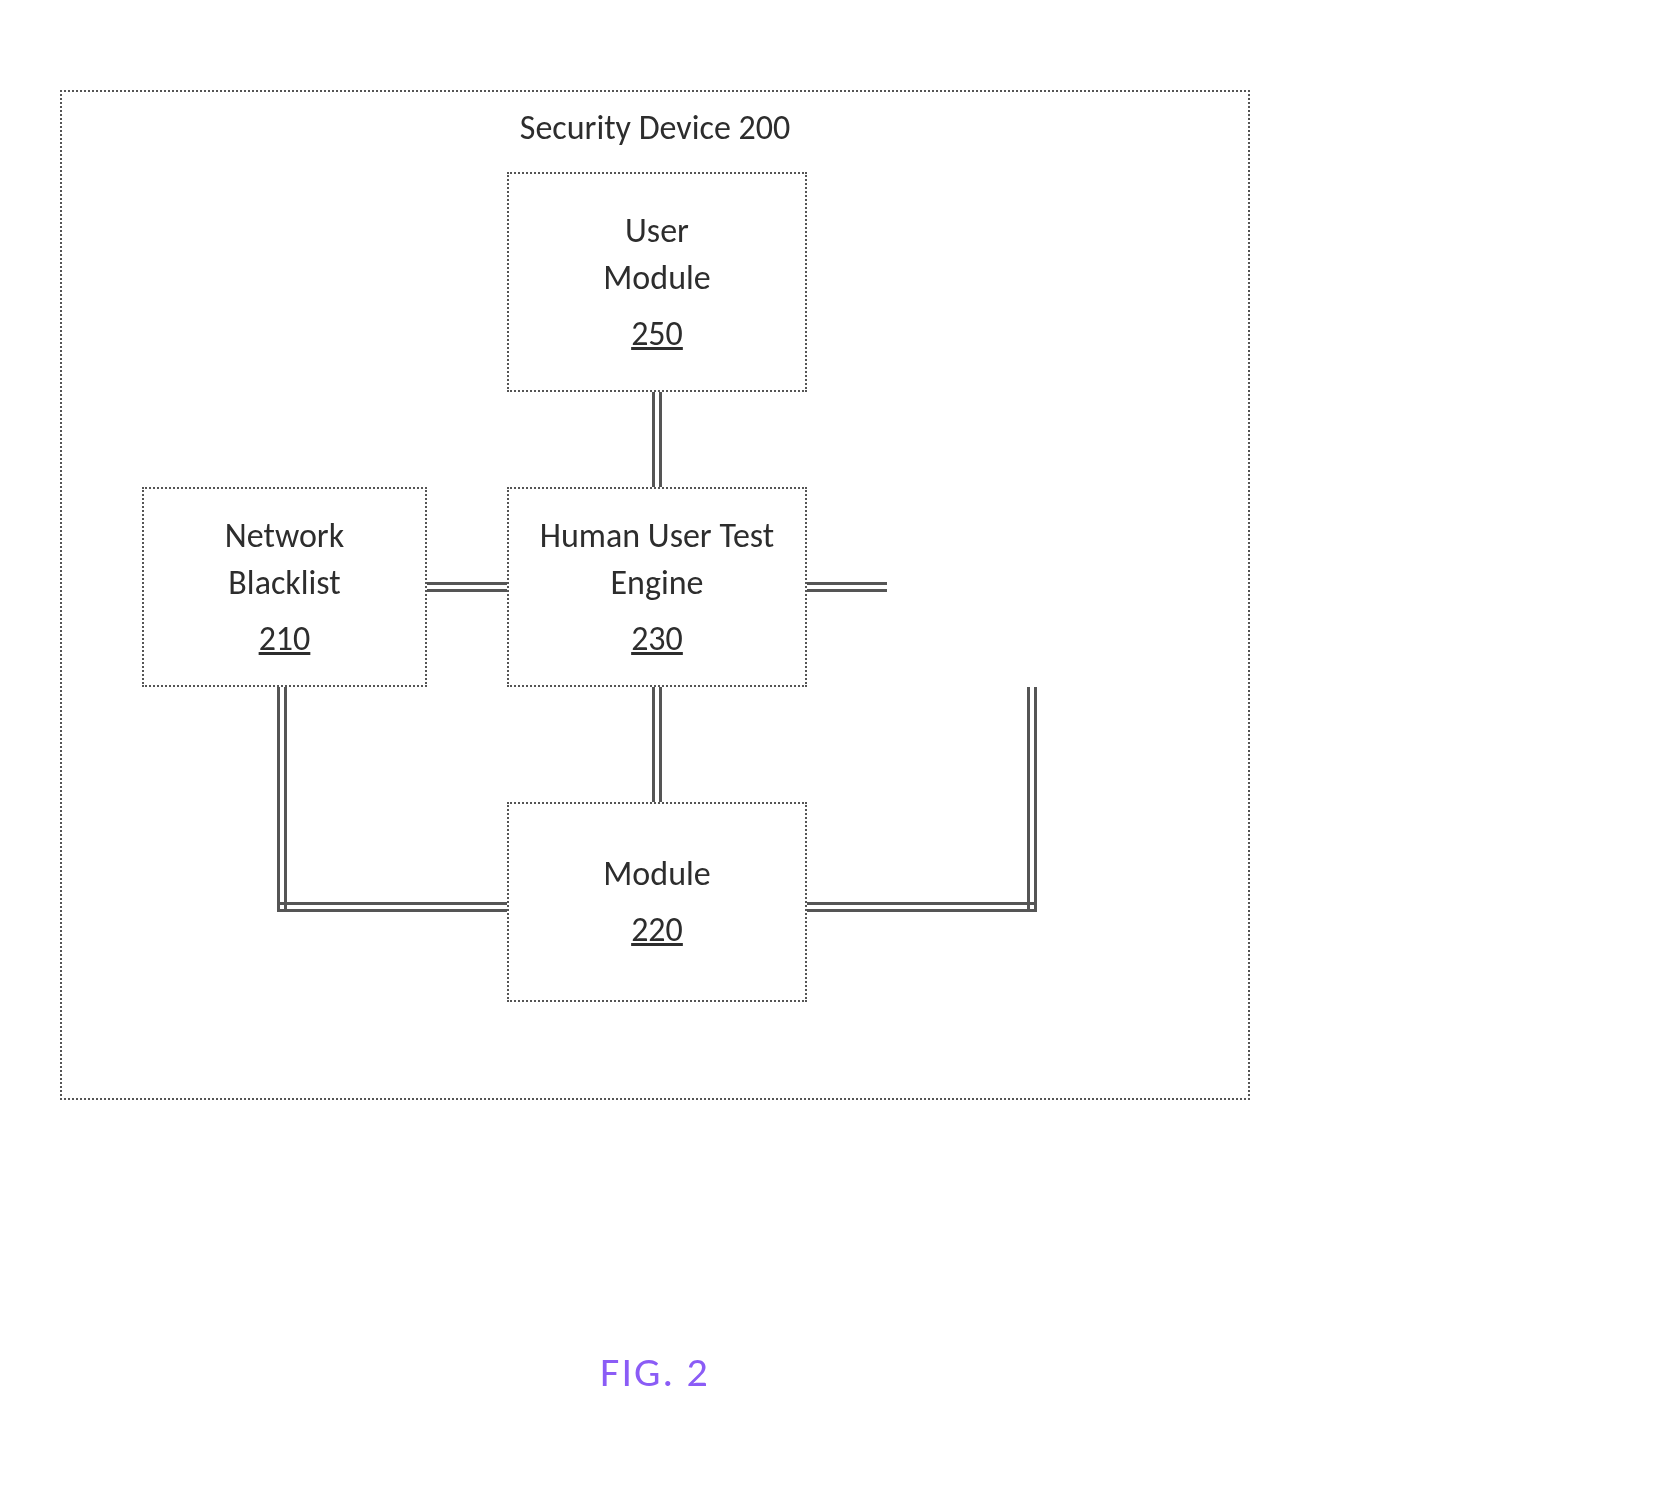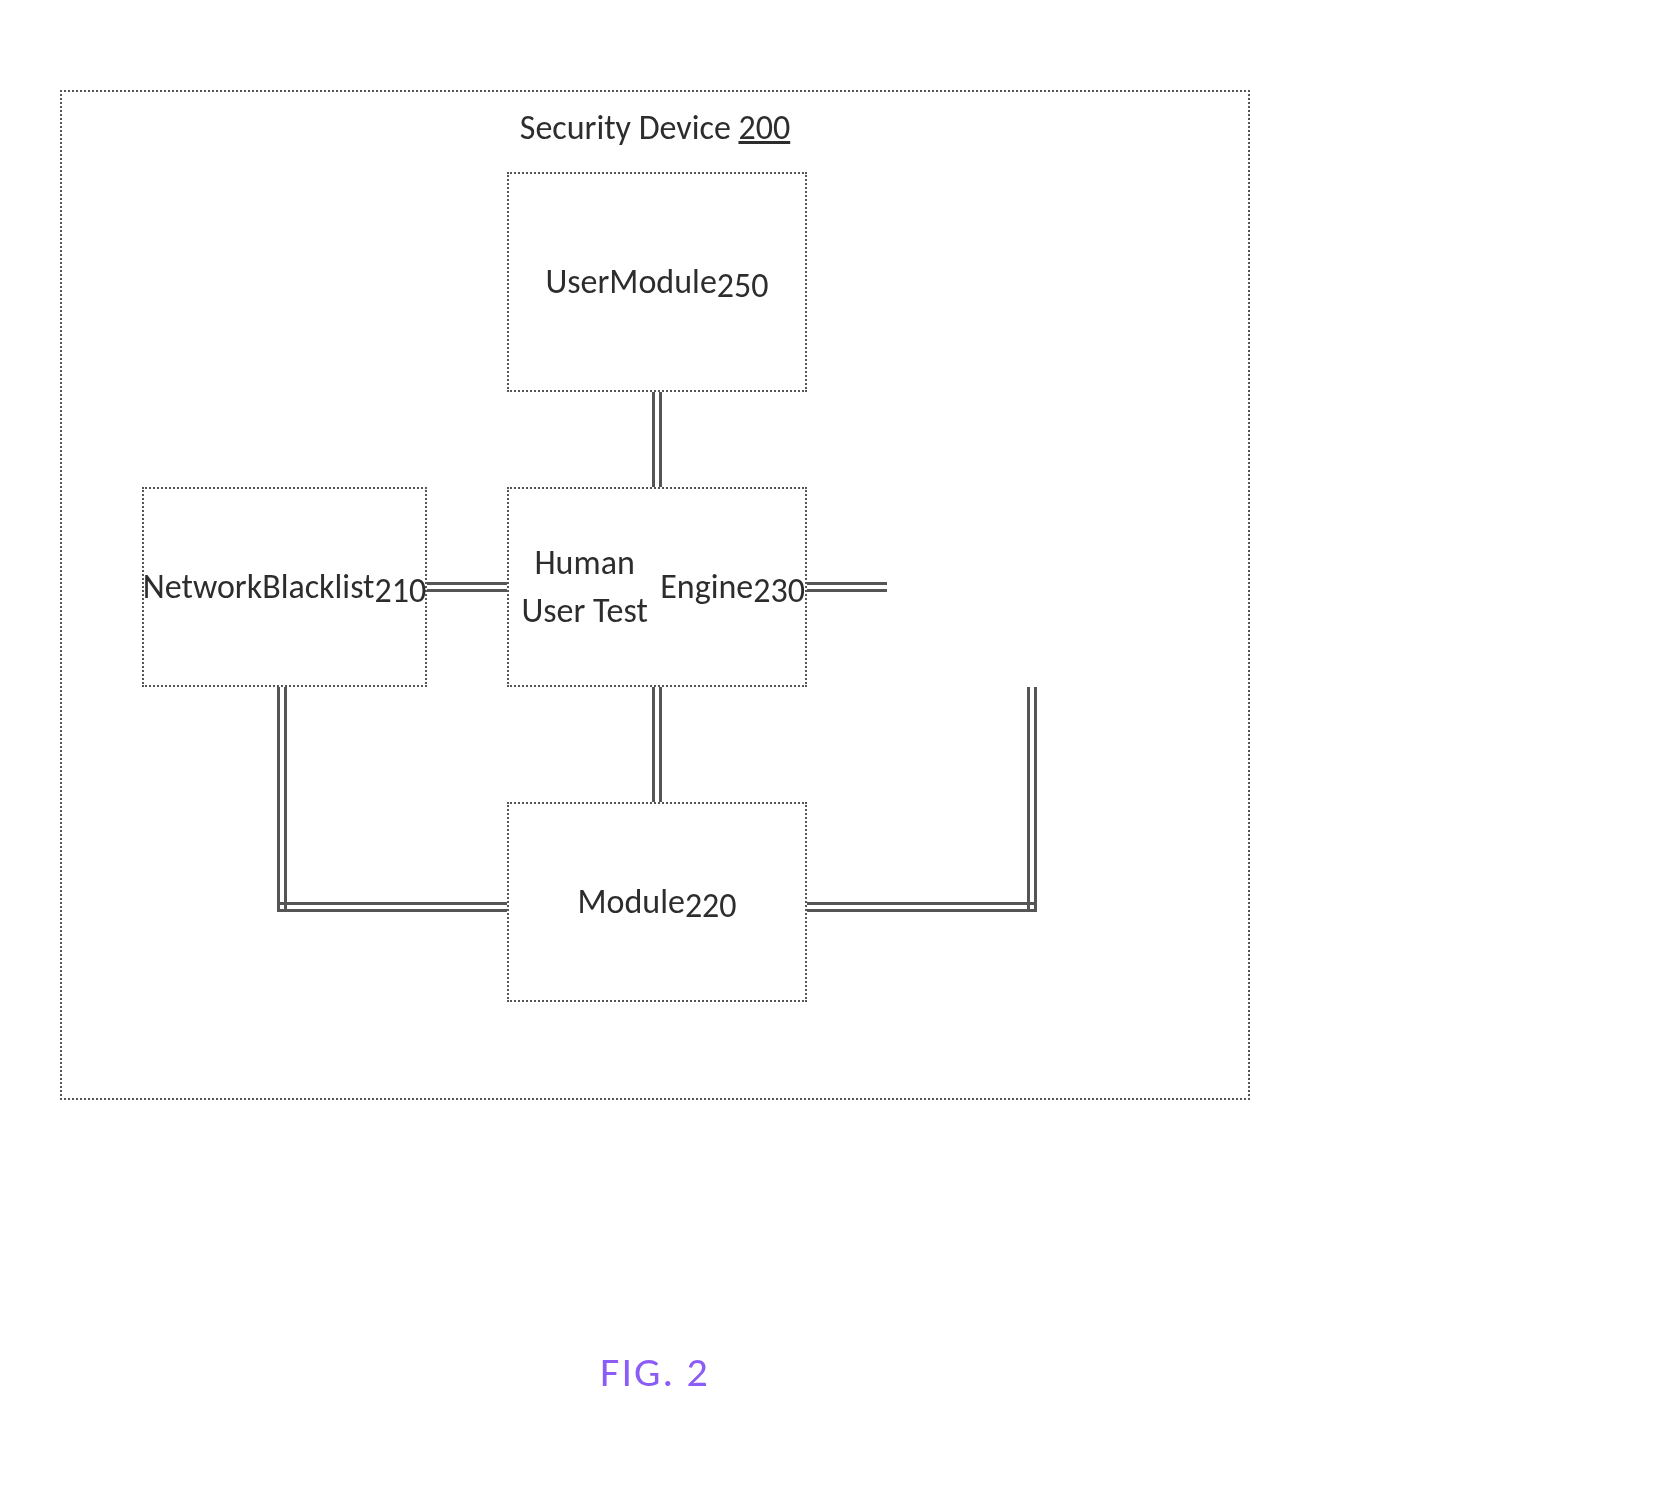--- a/index.html
+++ b/index.html
@@ -27,36 +27,36 @@
   }
   .outer-title {
     position: absolute;
     left: 0;
     top: 15px;
     width: 100%;
     text-align: center;
     font-size: 34px;
   }
   .outer-title .num {
-    text-decoration: underline;
   }
   .block {
     position: absolute;
     border: 2px dotted #555;
     box-sizing: border-box;
     display: flex;
-    flex-direction: row;
+    flex-direction: column;
     justify-content: center;
     align-items: center;
     text-align: center;
     font-size: 34px;
     line-height: 1.4;
     background: #fff;
   }
   .block .num {
+    text-decoration: underline;
     margin-top: 8px;
   }
   .connector {
     position: absolute;
     background: transparent;
     box-sizing: border-box;
     border-style: solid;
     border-color: #555;
   }
   .vline { border-left-width: 3px; border-right-width: 0; border-top-width: 0; border-bottom-width: 0; }

